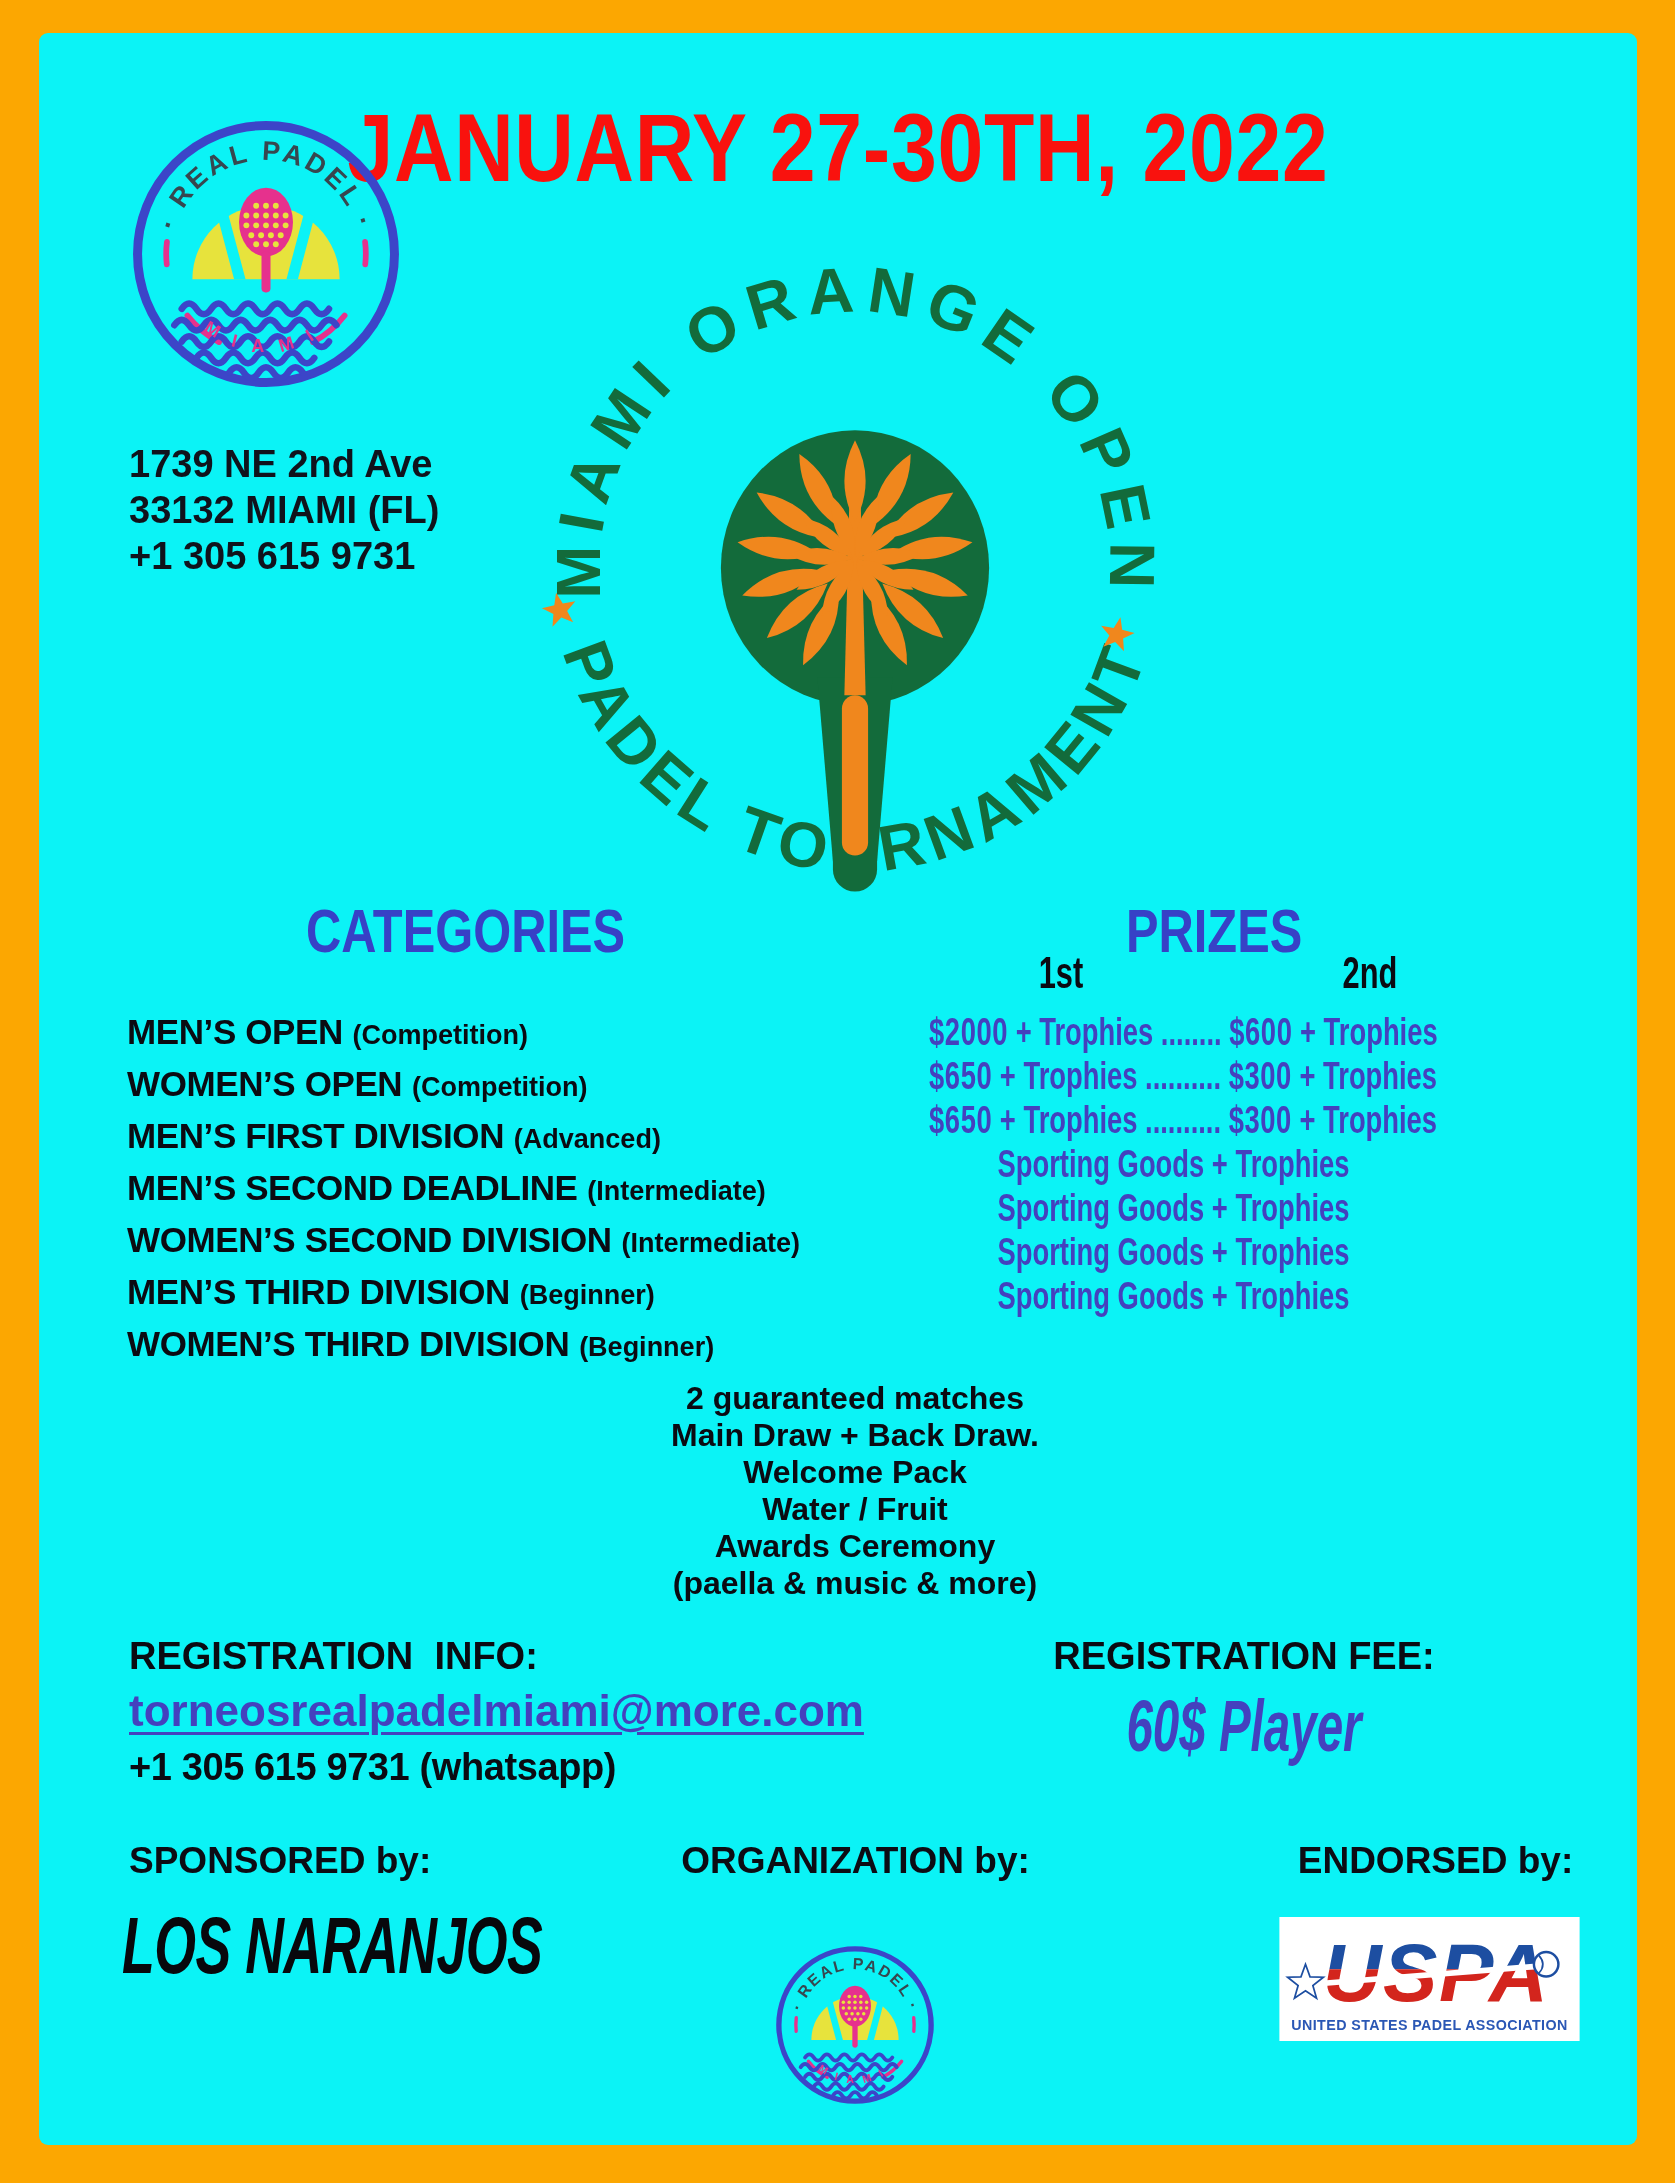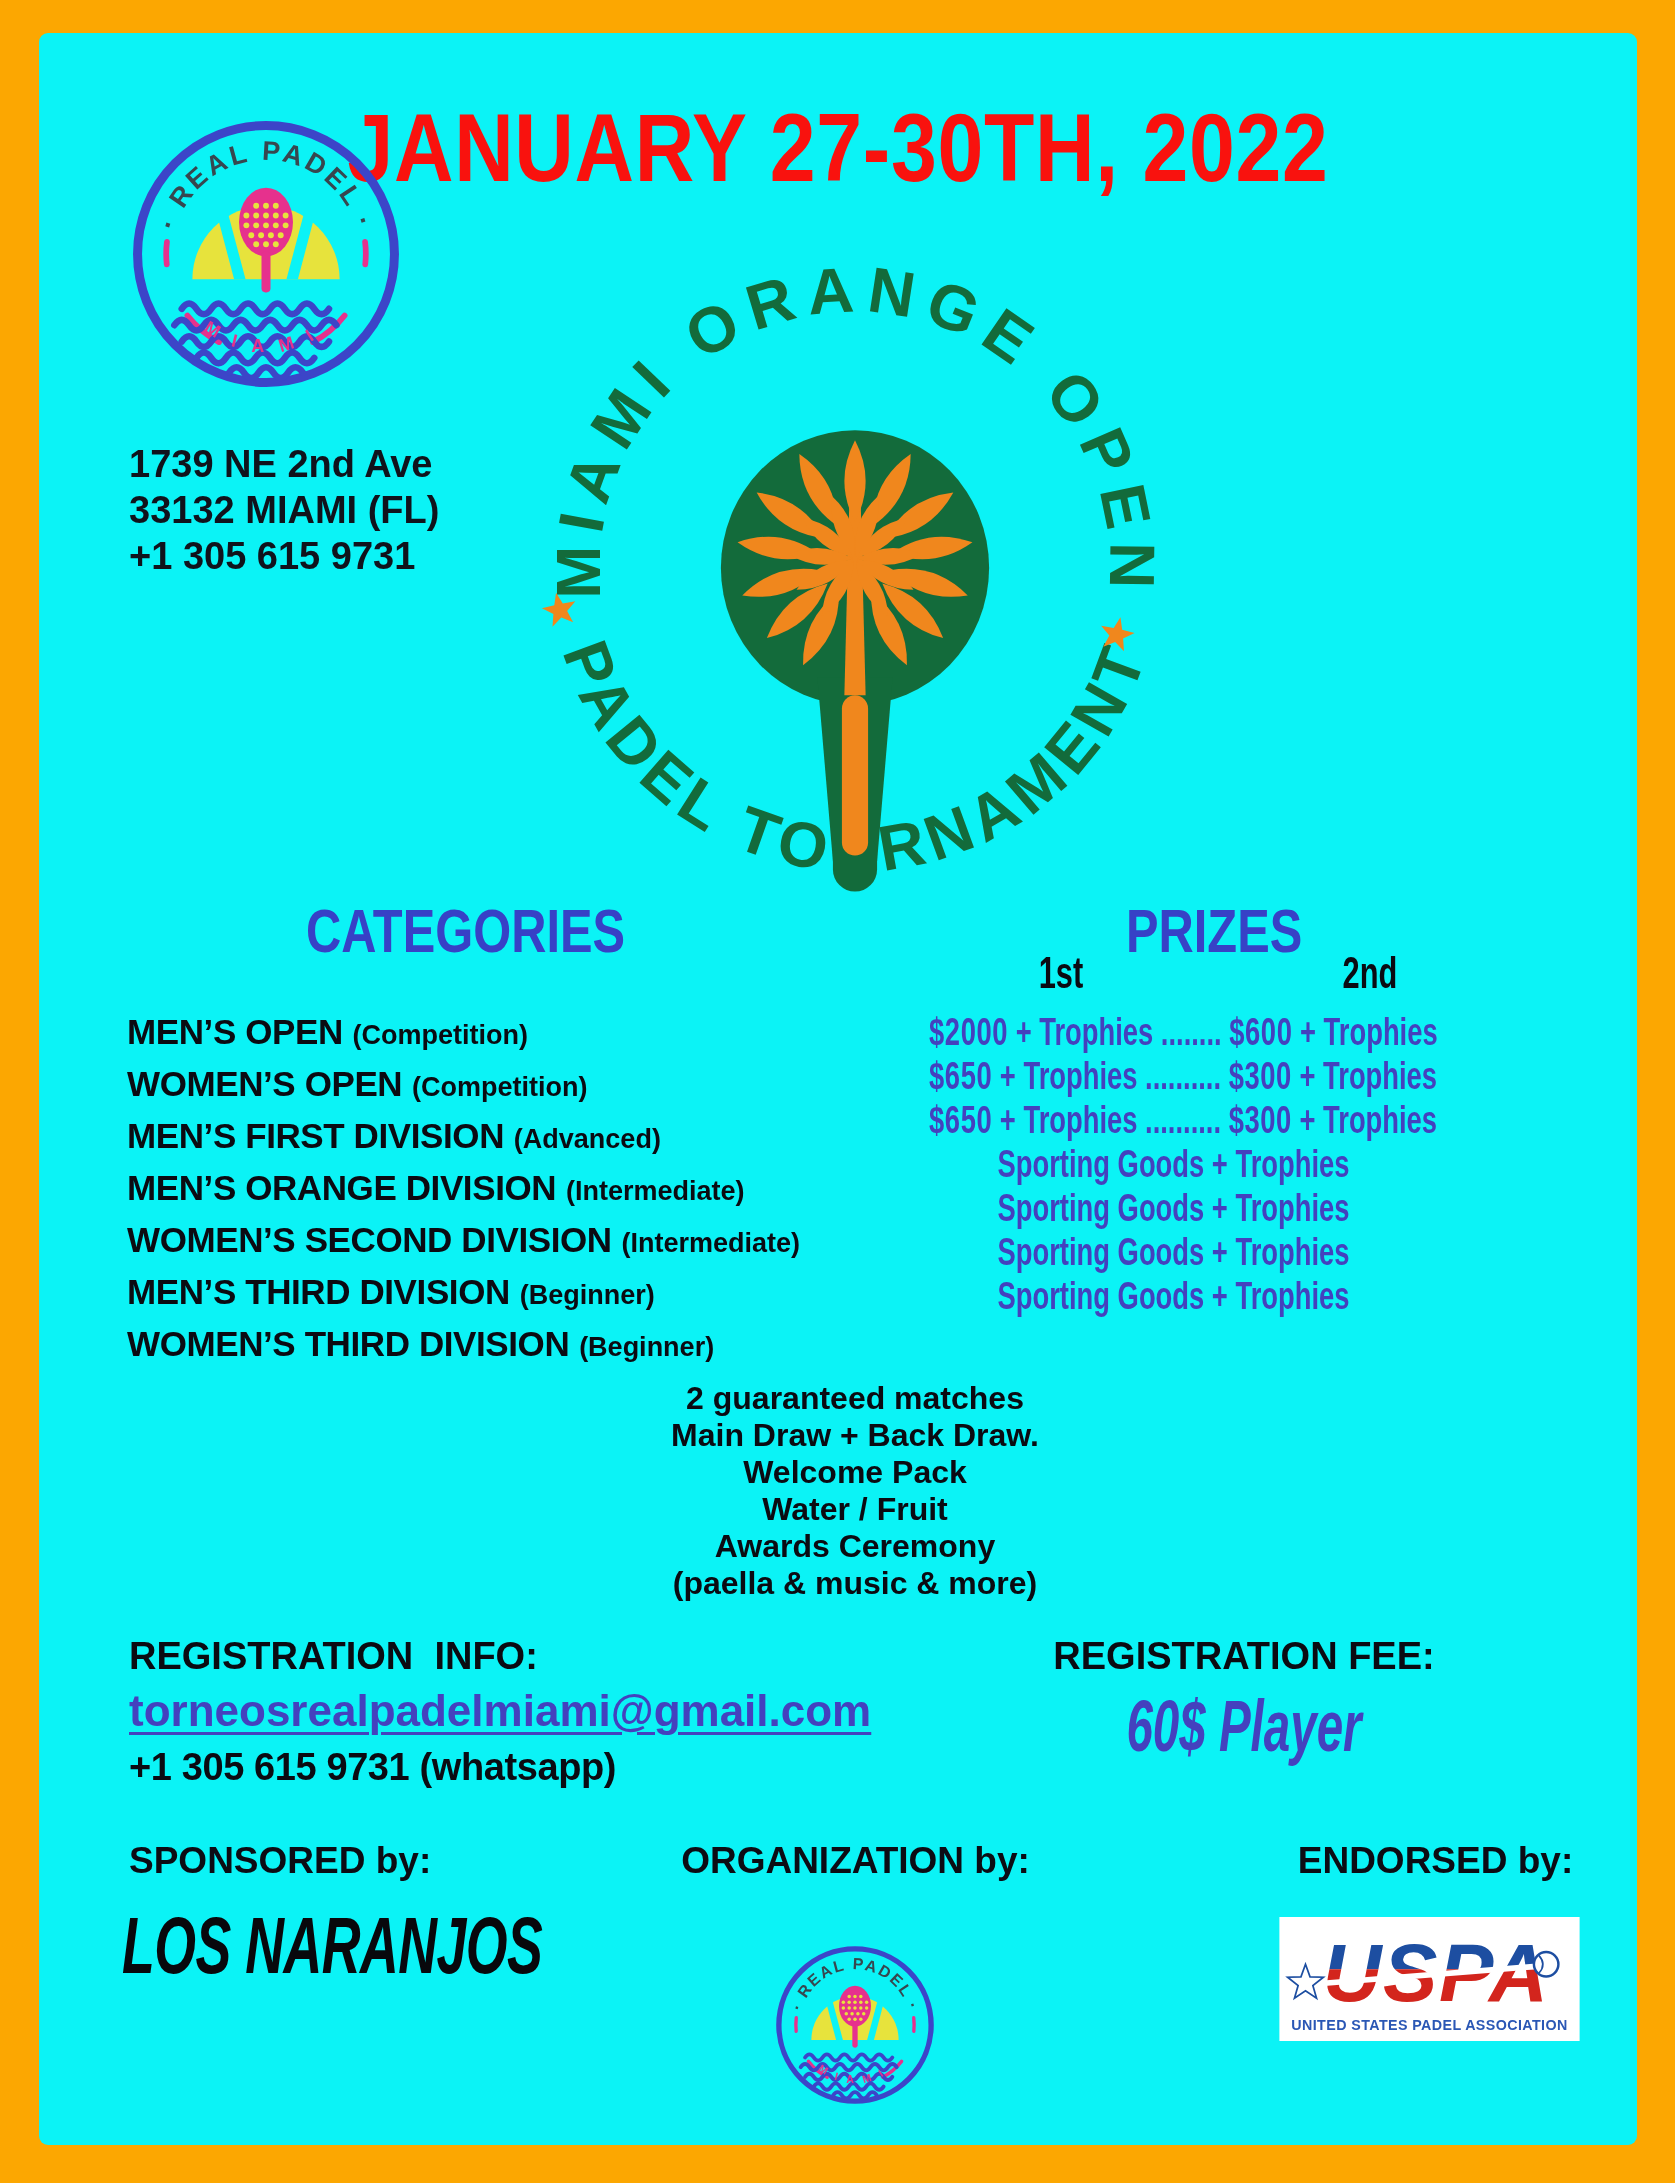--- a/index.html
+++ b/index.html
@@ -205,21 +205,21 @@
 
   <div class="abs section-heading cat-heading">CATEGORIES</div>
   <div class="abs section-heading prize-heading">PRIZES</div>
   <div class="abs place-label" style="left:1022px">1st</div>
   <div class="abs place-label" style="left:1331px">2nd</div>
 
   <div class="abs cat-list">
     <div class="cat-row"><span class="cat-name">MEN’S OPEN</span><span class="cat-level">(Competition)</span></div>
     <div class="cat-row"><span class="cat-name">WOMEN’S OPEN</span><span class="cat-level">(Competition)</span></div>
     <div class="cat-row"><span class="cat-name">MEN’S FIRST DIVISION</span><span class="cat-level">(Advanced)</span></div>
-    <div class="cat-row"><span class="cat-name">MEN’S ORANGE DIVISION</span><span class="cat-level">(Intermediate)</span></div>
+    <div class="cat-row"><span class="cat-name">MEN’S SECOND DEADLINE</span><span class="cat-level">(Intermediate)</span></div>
     <div class="cat-row"><span class="cat-name">WOMEN’S SECOND DIVISION</span><span class="cat-level">(Intermediate)</span></div>
     <div class="cat-row"><span class="cat-name">MEN’S THIRD DIVISION</span><span class="cat-level">(Beginner)</span></div>
     <div class="cat-row"><span class="cat-name">WOMEN’S THIRD DIVISION</span><span class="cat-level">(Beginner)</span></div>
   </div>
 
   <div class="abs prize-list">
     <div class="prize-row"><span class="amt">$2000</span> <span>+ Trophies ........</span> <span class="amt">$600</span> <span>+ Trophies</span></div>
     <div class="prize-row"><span class="amt">$650</span> <span>+ Trophies ..........</span> <span class="amt">$300</span> <span>+ Trophies</span></div>
     <div class="prize-row"><span class="amt">$650</span> <span>+ Trophies ..........</span> <span class="amt">$300</span> <span>+ Trophies</span></div>
     <div class="prize-row"><span>Sporting Goods + Trophies</span></div>
@@ -232,21 +232,21 @@
     <div>2 guaranteed matches</div>
     <div>Main Draw + Back Draw.</div>
     <div>Welcome Pack</div>
     <div>Water / Fruit</div>
     <div>Awards Ceremony</div>
     <div>(paella &amp; music &amp; more)</div>
   </div>
 
   <div class="abs reg-info">
     <div class="reg-h">REGISTRATION  INFO:</div>
-    <a href="#" class="reg-email">torneosrealpadelmiami@gmail.com</a>
+    <a href="#" class="reg-email">torneosrealpadelmiami@more.com</a>
     <div class="reg-phone">+1 305 615 9731 (whatsapp)</div>
   </div>
 
   <div class="abs reg-fee">
     <div class="reg-h">REGISTRATION FEE:</div>
     <div class="fee-amount">60$ Player</div>
   </div>
 
   <div class="abs foot-label" style="left:90px">SPONSORED by:</div>
   <div class="abs foot-label" style="left:530px;width:573px;text-align:center">ORGANIZATION by:</div>

